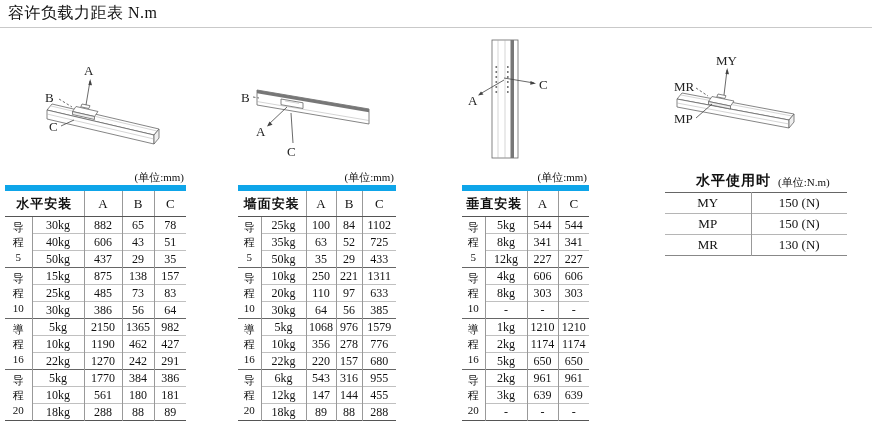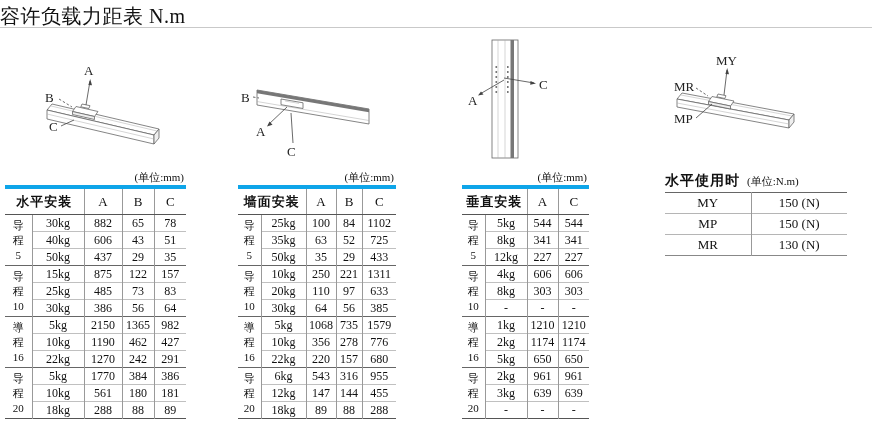--- a/index.html
+++ b/index.html
@@ -1,44 +1,44 @@
 <!DOCTYPE html>
 <html><head>
 <meta charset="utf-8">
 <style>
   html,body { margin:0; padding:0; }
   body {
     width:872px; height:443px; background:#ffffff; position:relative;
     font-family:"Liberation Serif","DejaVu Serif",serif; color:#111;
     overflow:hidden;
   }
-  .page-title { position:absolute; left:0; top:3px; font-size:20px; letter-spacing:.5px; }
+  .page-title { position:absolute; left:8px; top:3px; font-size:16px; letter-spacing:.5px; }
   .top-rule { position:absolute; left:0; top:27px; width:872px; height:0; border-top:1px solid #c9c9c9; }
 
   .diagram { position:absolute; }
   .diagram svg { position:absolute; left:0; top:0; }
   .dlabel { position:absolute; font-size:13px; color:#222; line-height:13px; }
 
   .twrap { position:absolute; }
   .unit-label { font-size:11px; text-align:right; padding-right:2px; height:15px; color:#111; }
 
   table.dtable { border-collapse:collapse; table-layout:fixed; width:100%;
-                 border-top:4px solid #0ea5e9; border-bottom:1px solid #555; }
+                 border-top:6px solid #0ea5e9; border-bottom:1px solid #555; }
   table.dtable th { font-size:13px; height:25px; padding:0; text-align:center;
                     border-bottom:1px solid #555; border-right:1px solid #999; }
   table.dtable th.mount { font-weight:bold; letter-spacing:1px; }
   table.dtable th.colh { font-weight:normal; }
   table.dtable th:last-child, table.dtable td:last-child { border-right:none; }
   table.dtable td { text-align:center; font-size:12px; height:16px; padding:0;
                     border-right:1px solid #999; }
   table.dtable tr.gstart td { border-top:1px solid #666; }
   table.dtable tr.sub td { border-top:1px solid #c0c0c0; }
   table.dtable td.lead { font-size:11px; line-height:15px; padding:1px 0; }
 
-  .mhead { display:flex; align-items:center; gap:7px; height:18px; white-space:nowrap; }
+  .mhead { display:flex; align-items:flex-end; gap:7px; height:18px; white-space:nowrap;margin-left:31px; }
   .mtitle { font-weight:bold; font-size:14px; letter-spacing:1px; }
   .munit { font-size:11px; }
   table.mtable { border-collapse:collapse; table-layout:fixed; width:100%;
                  border-top:1px solid #666; border-bottom:1px solid #888; margin-top:2px; }
   table.mtable td { text-align:center; font-size:13px; height:20px; padding:0; }
   table.mtable td.mlabel { border-right:1px solid #999; }
   table.mtable tr + tr td { border-top:1px solid #b5b5b5; }
   .face { fill:#ffffff; stroke:#666; stroke-width:.8; }
   .shade { fill:#efefef; stroke:#666; stroke-width:.8; }
   .dark { fill:#777; }
@@ -172,21 +172,21 @@
         <tr class="sub">
           <td>50kg</td>
           <td>437</td>
           <td>29</td>
           <td>35</td>
         </tr>
         <tr class="gstart">
           <td class="lead" rowspan="3">导<br>程<br>10</td>
           <td>15kg</td>
           <td>875</td>
-          <td>122</td>
+          <td>138</td>
           <td>157</td>
         </tr>
         <tr class="sub">
           <td>25kg</td>
           <td>485</td>
           <td>73</td>
           <td>83</td>
         </tr>
         <tr class="sub">
           <td>30kg</td>
@@ -288,21 +288,21 @@
         <tr class="sub">
           <td>30kg</td>
           <td>64</td>
           <td>56</td>
           <td>385</td>
         </tr>
         <tr class="gstart">
           <td class="lead" rowspan="3">導<br>程<br>16</td>
           <td>5kg</td>
           <td>1068</td>
-          <td>735</td>
+          <td>976</td>
           <td>1579</td>
         </tr>
         <tr class="sub">
           <td>10kg</td>
           <td>356</td>
           <td>278</td>
           <td>776</td>
         </tr>
         <tr class="sub">
           <td>22kg</td>

